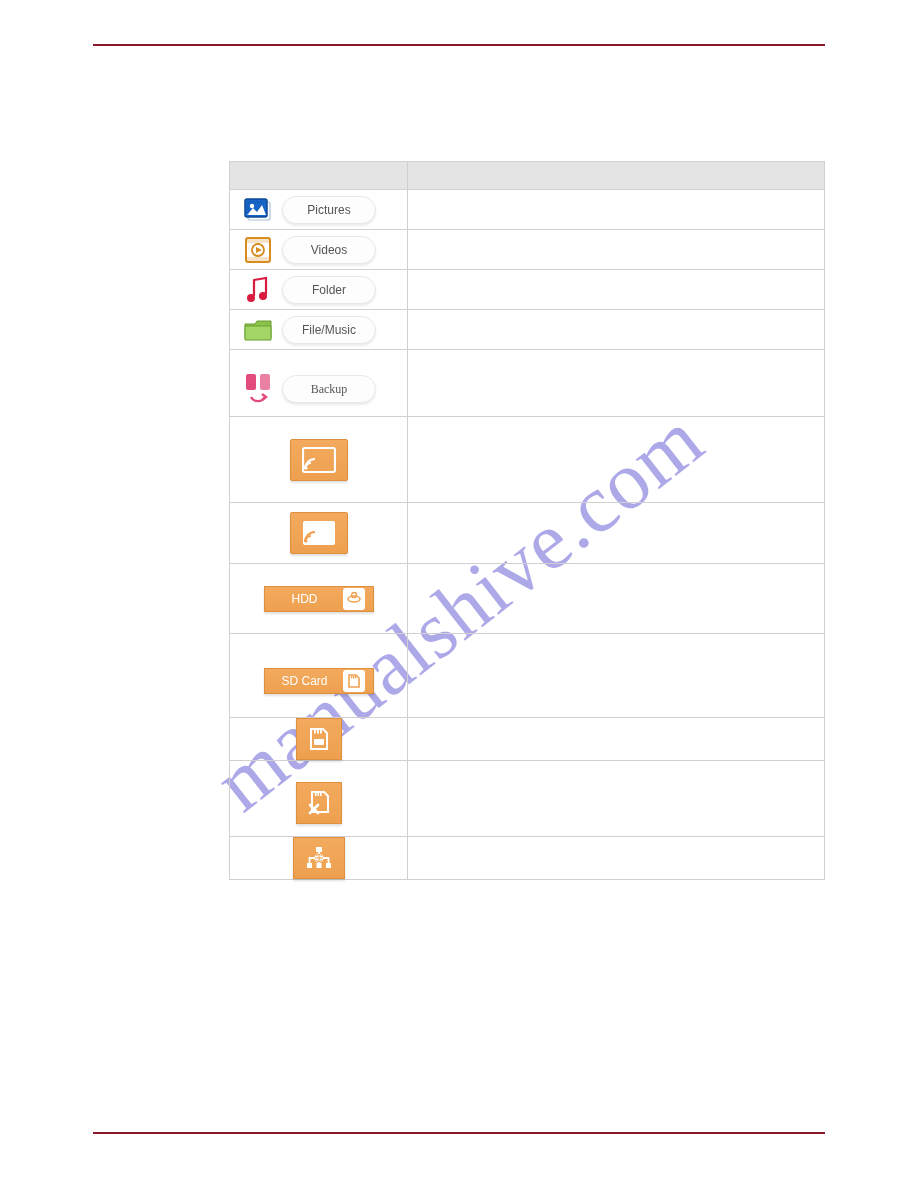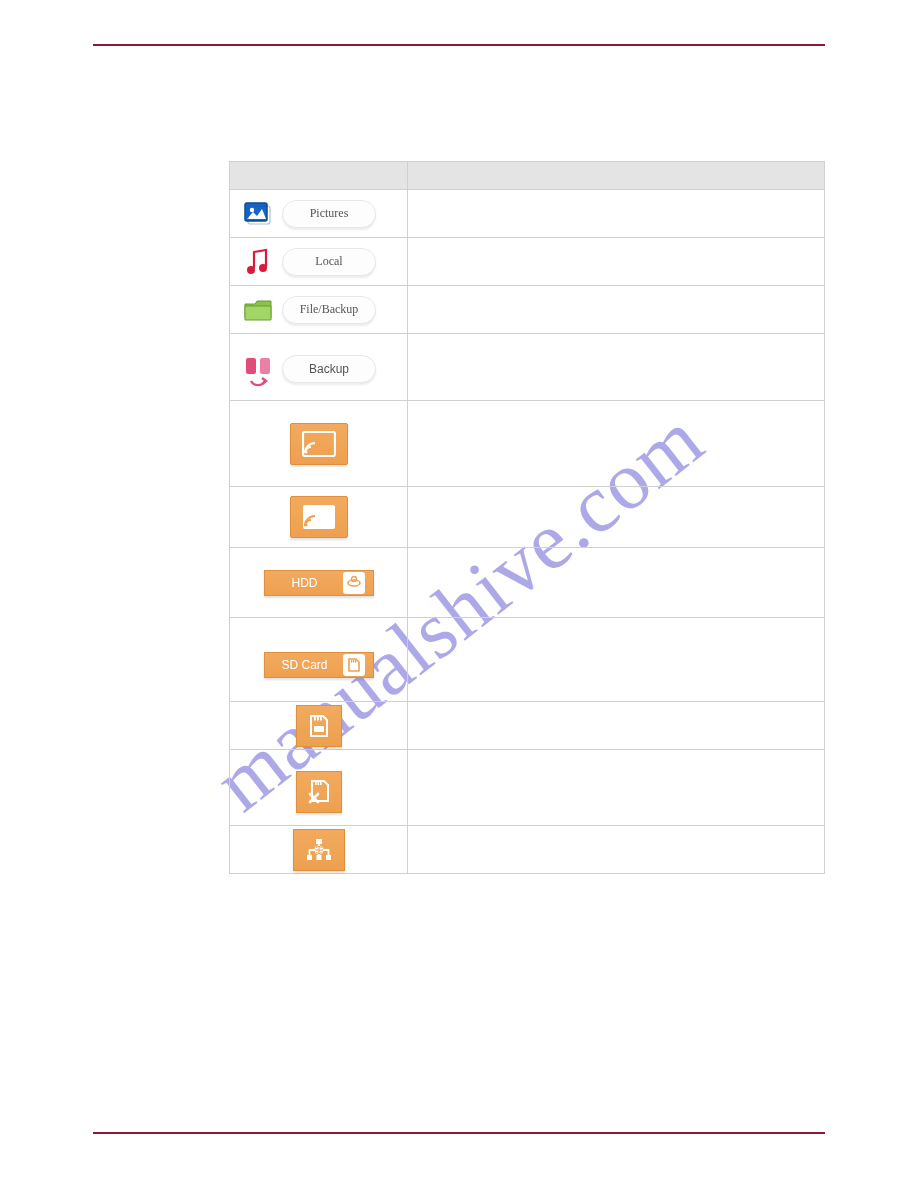--- a/index.html
+++ b/index.html
@@ -32,21 +32,21 @@
     border: 1px solid #d0d0d0;
     padding: 0;
     vertical-align: middle;
   }
   .hdr {
     height: 28px;
     background: #e4e4e4;
   }
   .col-icon { width: 178px; }
   .col-desc { }
-  .row { height: 48px; font-family: Liberation Serif, serif; }
+  .row { height: 40px; }
   .row-tall { height: 67px; }
   .row-med { height: 61px; }
 
   .iconcell {
     display:flex;
     align-items:center;
     justify-content:flex-start;
     padding-left:12px;
     gap:8px;
     height:100%;
@@ -135,61 +135,80 @@
                 </svg>
           </span>
           <span class="pill">
             <span>Pictures</span>
           </span>
         </div>
       </td>
       <td></td>
     </tr>
 
+    <tr class="row">
+      <td>
+        <div class="iconcell">
+          <span class="cat-icon">
+            <svg viewBox="0 0 32 32">
+                  <rect x="4" y="4" width="24" height="24" rx="2" fill="none" stroke="#d88b1e" stroke-width="2"></rect>
+                  <rect x="4" y="4" width="24" height="5" fill="#d88b1e" opacity="0.25"></rect>
+                  <rect x="4" y="23" width="24" height="5" fill="#d88b1e" opacity="0.25"></rect>
+                  <circle cx="16" cy="16" r="6" fill="none" stroke="#d88b1e" stroke-width="1.8"></circle>
+                  <path d="M14 13 L20 16 L14 19 Z" fill="#d88b1e"></path>
+                </svg>
+          </span>
+          <span class="pill">
+            <span>Videos</span>
+          </span>
+        </div>
+      </td>
+      <td></td>
+    </tr>
 
 
     <tr class="row">
       <td>
         <div class="iconcell">
           <span class="cat-icon">
             <svg viewBox="0 0 32 32">
                   <path d="M12 6 L24 4 V20" fill="none" stroke="#d81b3e" stroke-width="2.2" stroke-linecap="round"></path>
                   <circle cx="9" cy="24" r="4" fill="#d81b3e"></circle>
                   <circle cx="21" cy="22" r="4" fill="#d81b3e"></circle>
                   <path d="M12 6 V22" stroke="#d81b3e" stroke-width="2.2"></path>
                 </svg>
           </span>
           <span class="pill">
-            <span>Local</span>
+            <span>Folder</span>
           </span>
         </div>
       </td>
       <td></td>
     </tr>
 
     <tr class="row">
       <td>
         <div class="iconcell">
           <span class="cat-icon">
             <svg viewBox="0 0 32 32">
                   <path d="M3 10 H13 L15 7 H29 V24 H3 Z" fill="#8bc34a" stroke="#699e30" stroke-width="1"></path>
                   <path d="M3 12 H29 V26 H3 Z" fill="#a4d667" stroke="#699e30" stroke-width="1"></path>
                 </svg>
           </span>
           <span class="pill">
-            <span>File/Backup</span>
+            <span>File/Music</span>
           </span>
         </div>
       </td>
       <td></td>
     </tr>
 
     <tr class="row-tall">
       <td>
-        <div class="iconcell" style="align-items:flex-start;padding-top:8px;">
+        <div class="iconcell" style="align-items:flex-end;padding-top:8px;font-family:Liberation Serif, serif;">
           <span class="cat-icon">
             <svg viewBox="0 0 32 32">
                   <rect x="4" y="3" width="10" height="16" rx="2" fill="#e24c7a"></rect>
                   <rect x="18" y="3" width="10" height="16" rx="2" fill="#e24c7a" opacity="0.7"></rect>
                   <path d="M9 26 A8 8 0 0 0 23 26" fill="none" stroke="#e24c7a" stroke-width="2.4"></path>
                   <path d="M20 23 L24 26 L20 29" fill="none" stroke="#e24c7a" stroke-width="2.4"></path>
                 </svg>
           </span>
           <span class="pill">
             <span>Backup</span>

